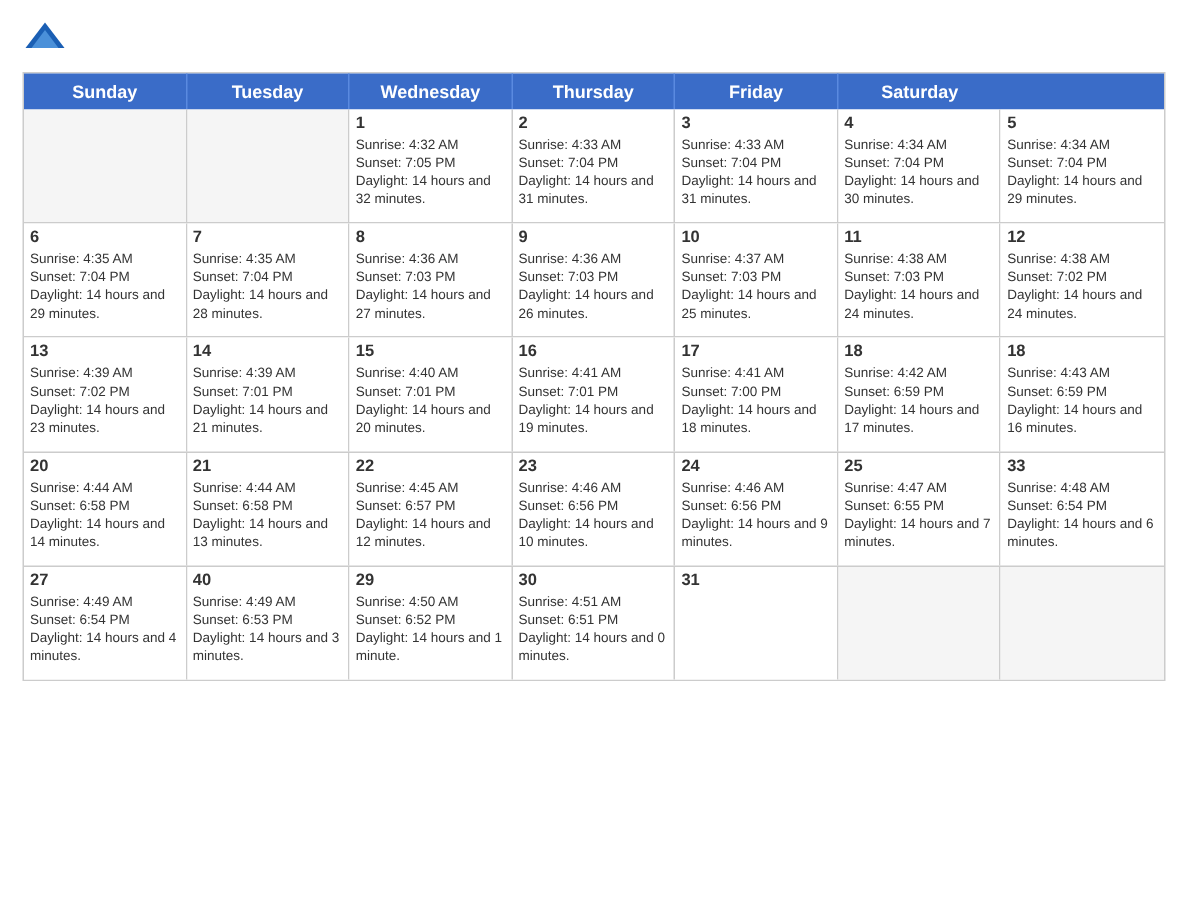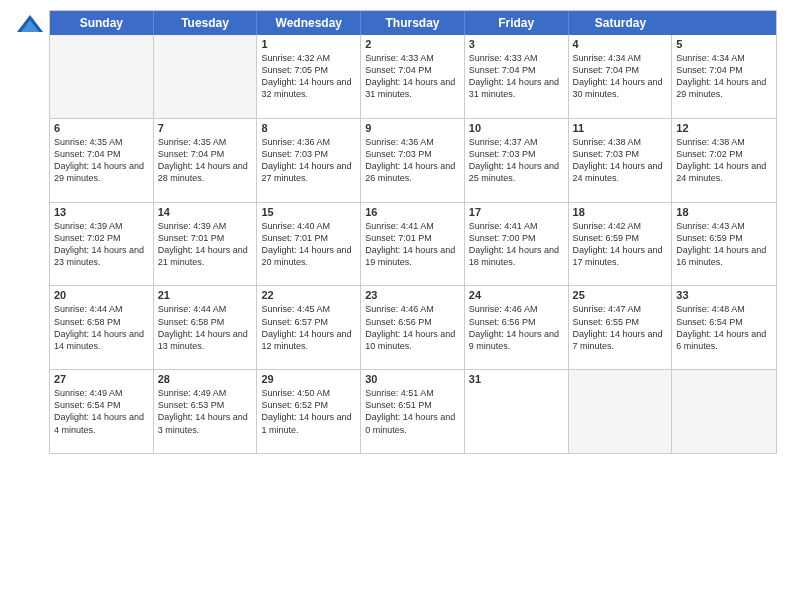--- a/index.html
+++ b/index.html
@@ -8,21 +8,21 @@
       background: #fff;
       width: 792px;
       height: 612px;
       overflow: hidden;
     }
     .page {
       width: 792px;
       height: 464px;
       padding: 10px 15px;
       display: flex;
-      flex-direction: row;
+      flex-direction: column;
     }
     .header {
       display: flex;
       justify-content: space-between;
       align-items: flex-start;
       margin-bottom: 8px;
     }
     .logo {
       display: flex;
       align-items: center;
@@ -267,21 +267,21 @@
             <div class="day-number">33</div>
             <div class="cell-info">Sunrise: 4:48 AM<br>Sunset: 6:54 PM<br>Daylight: 14 hours and 6 minutes.</div>
           </div>
         </div>
         <div class="cal-row">
           <div class="cal-cell">
             <div class="day-number">27</div>
             <div class="cell-info">Sunrise: 4:49 AM<br>Sunset: 6:54 PM<br>Daylight: 14 hours and 4 minutes.</div>
           </div>
           <div class="cal-cell">
-            <div class="day-number">28</div>
+            <div class="day-number">40</div>
             <div class="cell-info">Sunrise: 4:49 AM<br>Sunset: 6:53 PM<br>Daylight: 14 hours and 3 minutes.</div>
           </div>
           <div class="cal-cell">
             <div class="day-number">29</div>
             <div class="cell-info">Sunrise: 4:50 AM<br>Sunset: 6:52 PM<br>Daylight: 14 hours and 1 minute.</div>
           </div>
           <div class="cal-cell">
             <div class="day-number">30</div>
             <div class="cell-info">Sunrise: 4:51 AM<br>Sunset: 6:51 PM<br>Daylight: 14 hours and 0 minutes.</div>
           </div>

